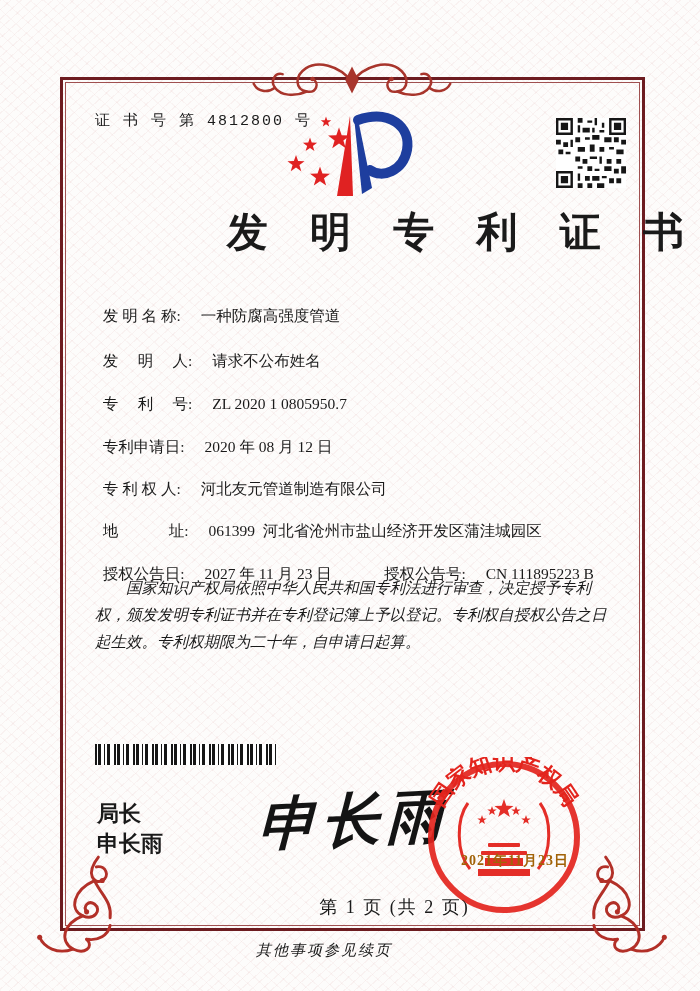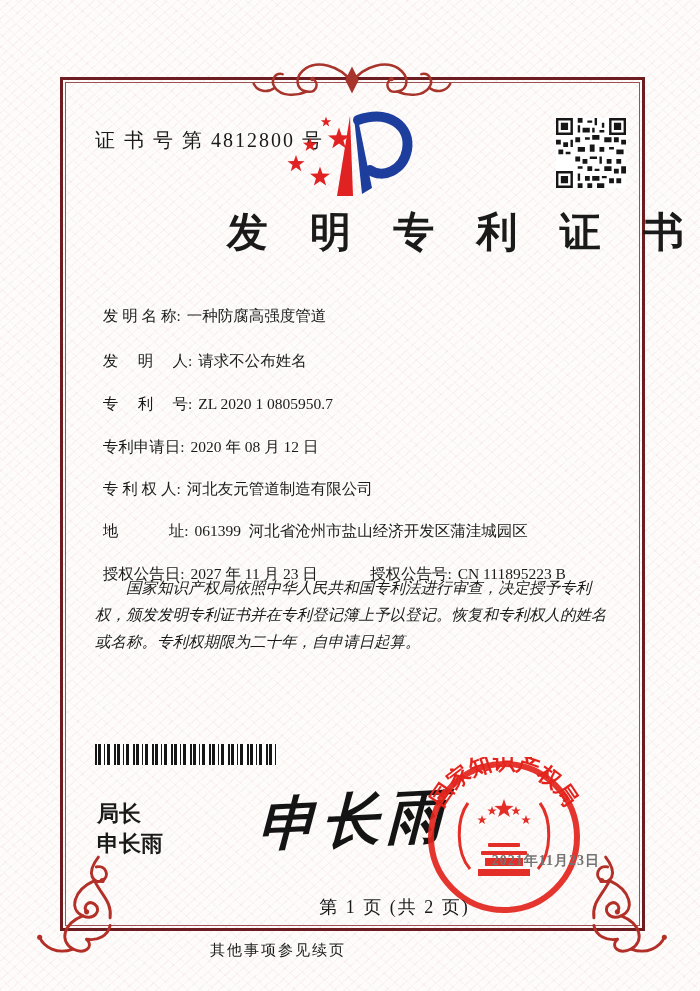--- a/index.html
+++ b/index.html
@@ -23,33 +23,33 @@
     box-sizing:border-box;border:3px solid #6d1c20;
   }
   .frame-inner{
     position:absolute;inset:2px;border:1px solid #a05050;
   }
   .top-ornament{position:absolute;left:246px;top:52px;width:212px;height:52px;z-index:3;}
   .corner-flourish{position:absolute;top:850px;width:88px;height:112px;z-index:3;}
   .corner-flourish.left{left:26px;}
   .corner-flourish.right{left:590px;transform:scaleX(-1);}
 
-  .cert-no{position:absolute;left:95px;top:127px;font-size:20px;letter-spacing:2px;}
+  .cert-no{position:absolute;left:95px;top:111px;font-size:15px;letter-spacing:2px;font-family:Liberation Mono, monospace;}
 
   .logo{position:absolute;left:282px;top:106px;width:150px;height:100px;}
   .qr{position:absolute;left:556px;top:118px;width:70px;height:70px;}
 
   .title{
     position:absolute;left:0;top:205px;width:100%;text-align:right;
     font-size:41px;font-weight:bold;letter-spacing:16px;text-indent:16px;
   }
 
   .row{position:absolute;left:95px;font-size:15.5px;white-space:pre;}
   .flabel{white-space:pre;}
-  .fvalue{white-space:pre;margin-left:6px;}
+  .fvalue{white-space:pre;margin-left:20px;}
   .grant-pair{margin-left:52px;}
 
   .paragraphs{position:absolute;left:95px;top:574px;width:522px;
     font-size:15.5px;line-height:27px;font-style:italic;}
   .paragraphs p{margin:0;text-indent:2em;}
 
   .barcode{
     position:absolute;left:95px;top:744px;width:183px;height:21px;
     background:repeating-linear-gradient(90deg,
       #161616 0 2px,#fff 2px 3px,#161616 3px 6px,#fff 6px 9px,
@@ -58,27 +58,27 @@
 
   .director{position:absolute;left:97px;top:799px;font-size:22px;line-height:30px;font-weight:600;
     font-family:"Liberation Sans","DejaVu Sans",sans-serif;}
   .signature{
     position:absolute;left:258px;top:782px;font-size:58px;font-style:italic;font-weight:bold;
     transform:rotate(-3deg) skewX(-4deg);letter-spacing:6px;color:#141414;
   }
 
   .seal{position:absolute;left:424px;top:757px;width:160px;height:160px;}
   .seal-date{
-    position:absolute;left:430px;top:852px;width:170px;text-align:right;
-    font-size:14px;letter-spacing:1px;color:#737373;font-weight:600;z-index:4;
+    position:absolute;left:430px;top:852px;width:170px;text-align:center;
+    font-size:14px;letter-spacing:1px;color:#a16207;font-weight:600;z-index:4;
   }
 
   .footer-page{position:absolute;left:0;top:895px;width:693px;text-align:center;font-size:18px;letter-spacing:2px;margin-left:48px;}
   .footer-note{position:absolute;left:0;top:941px;width:556px;text-align:center;
-    font-size:15px;letter-spacing:2px;}
+    font-size:15px;font-style:italic;letter-spacing:2px;padding-left:46px;}
 </style>
 </head>
 <body>
 
 <svg width="0" height="0" style="position:absolute">
   <defs>
     <polygon id="star5" points="0,-10 2.35,-3.24 9.51,-3.09 3.8,1.24 5.88,8.09 0,4 -5.88,8.09 -3.8,1.24 -9.51,-3.09 -2.35,-3.24"></polygon>
   </defs>
 </svg>
 
@@ -170,21 +170,21 @@
   <span class="flabel">专 利 权 人:</span><span class="fvalue">河北友元管道制造有限公司</span>
 </div>
 <div class="row" style="top:503px">
   <span class="flabel">地　　　 址:</span><span class="fvalue">061399  河北省沧州市盐山经济开发区蒲洼城园区</span>
 </div>
 <div class="row" style="top:546px">
   <span class="flabel">授权公告日:</span><span class="fvalue">2027 年 11 月 23 日</span><span class="flabel grant-pair">授权公告号:</span><span class="fvalue">CN 111895223 B</span>
 </div>
 
 <div class="paragraphs">
-  <p>国家知识产权局依照中华人民共和国专利法进行审查，决定授予专利权，颁发发明专利证书并在专利登记簿上予以登记。恢复和专利权人的姓名或名称。专利权期限为二十年，自申请日起算。</p>
+  <p>国家知识产权局依照中华人民共和国专利法进行审查，决定授予专利权，颁发发明专利证书并在专利登记簿上予以登记。专利权自授权公告之日起生效。专利权期限为二十年，自申请日起算。</p>
 </div>
 
 <div class="barcode"></div>
 
 <div class="director">
   <div>局长</div>
   <div>申长雨</div>
 </div>
 
 <div class="signature">申长雨</div>

